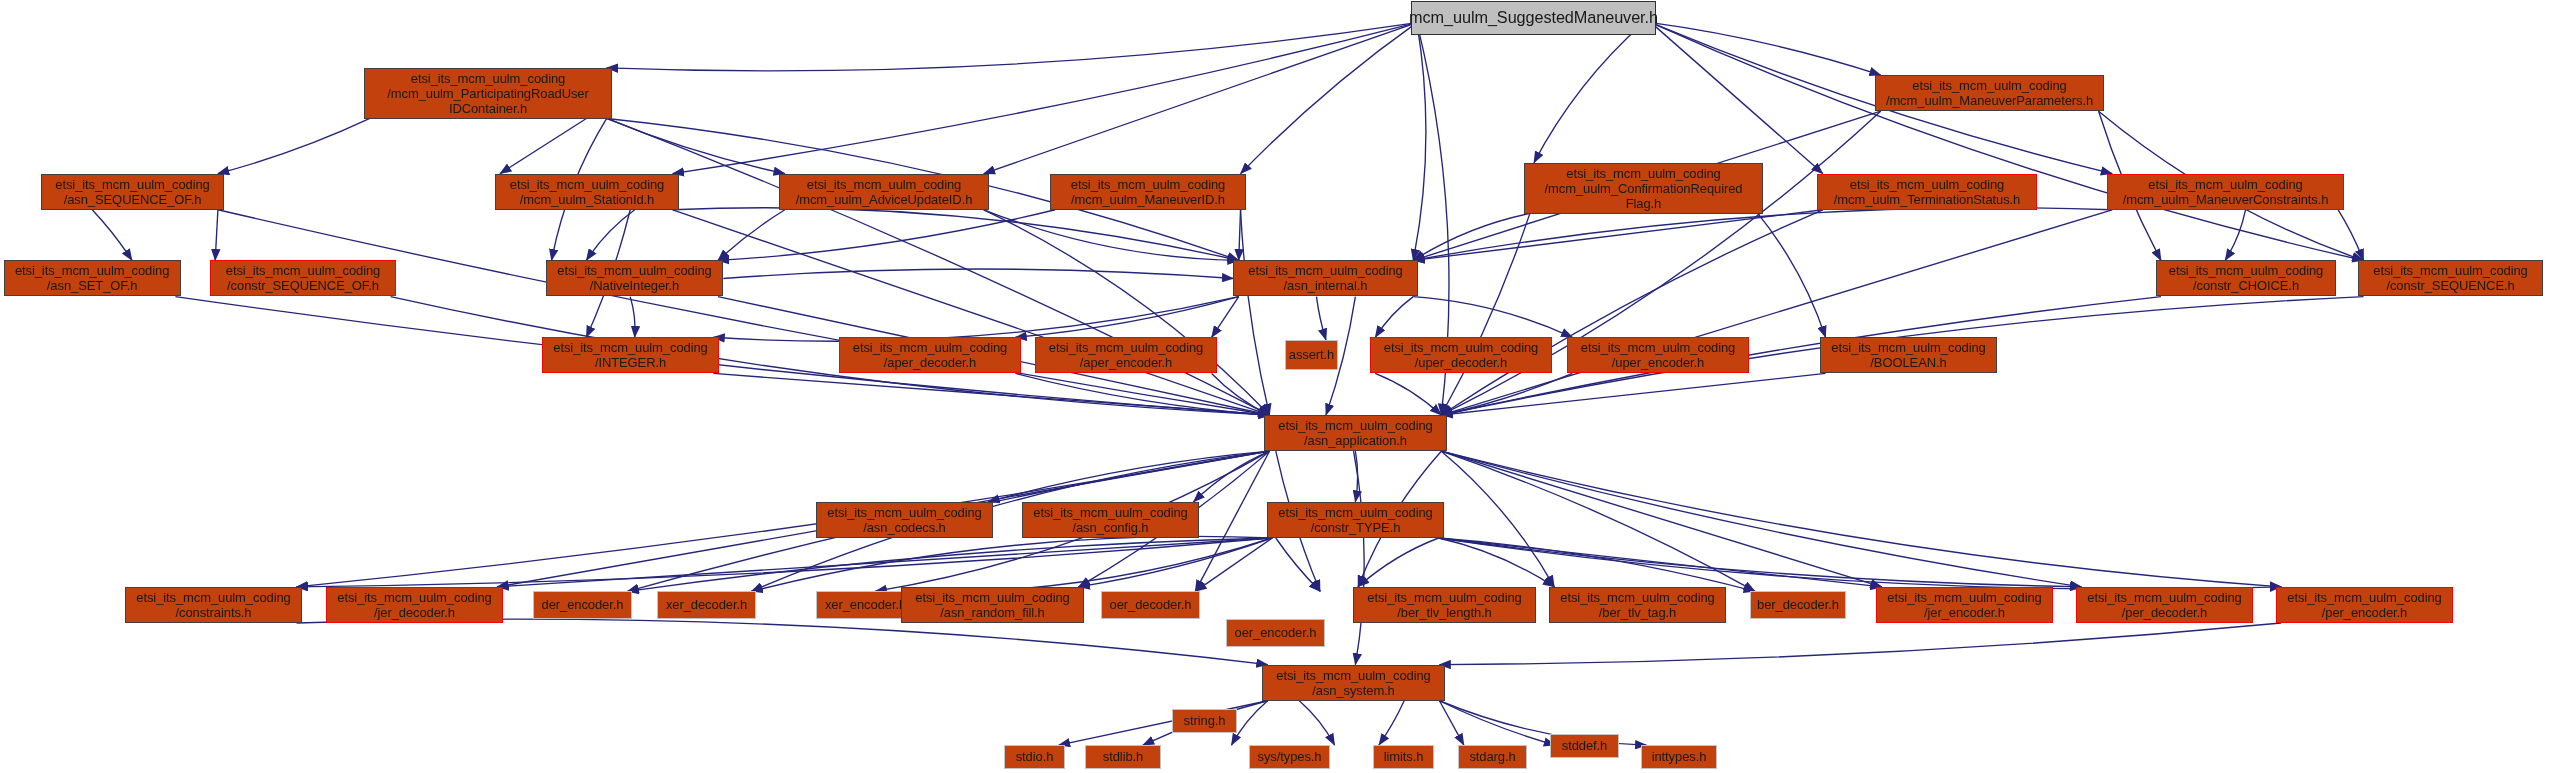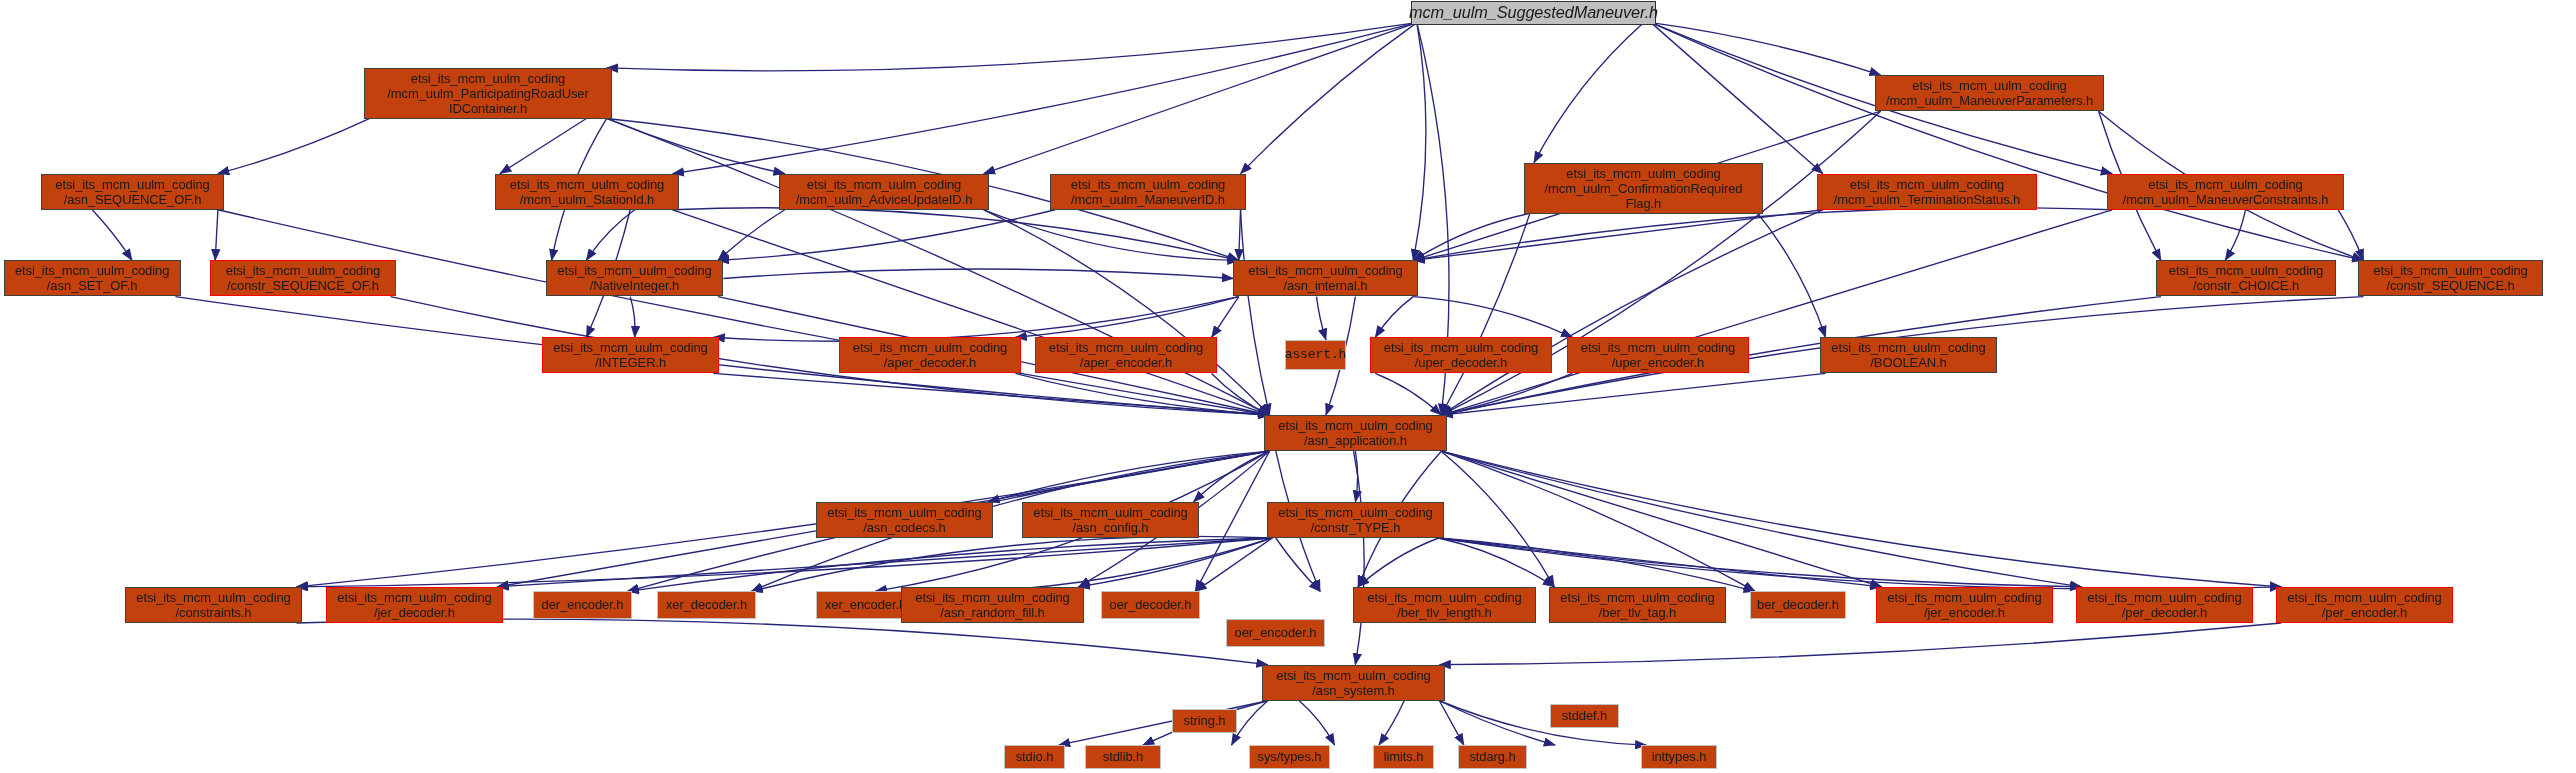--- a/index.html
+++ b/index.html
@@ -127,21 +127,21 @@
       <path d="M1402,775 Q1286.5,799.5 1171,824" fill="none" stroke="#25257a" stroke-width="1.5" marker-end="url(#ah)"></path>
       <path d="M1402,775 Q1330.8,793.2 1264,824" fill="none" stroke="#25257a" stroke-width="1.5" marker-end="url(#ah)"></path>
       <path d="M1402,775 Q1377.5,795.9 1362,824" fill="none" stroke="#25257a" stroke-width="1.5" marker-end="url(#ah)"></path>
       <path d="M1437,775 Q1461.0,796.0 1476,824" fill="none" stroke="#25257a" stroke-width="1.5" marker-end="url(#ah)"></path>
       <path d="M1553,775 Q1541.2,800.8 1525,824" fill="none" stroke="#25257a" stroke-width="1.5" marker-end="url(#ah)"></path>
       <path d="M1592,775 Q1605.5,799.5 1619,824" fill="none" stroke="#25257a" stroke-width="1.5" marker-end="url(#ah)"></path>
       <path d="M1592,775 Q1653.8,805.3 1720,824" fill="none" stroke="#25257a" stroke-width="1.5" marker-end="url(#ah)"></path>
       <path d="M1592,775 Q1702.0,820.3 1821,824" fill="none" stroke="#25257a" stroke-width="1.5" marker-end="url(#ah)"></path>
     </svg>
   <div id="nodes-layer">
-      <div class="node sz-root root" style="left: 1411px; top: 0.9px; width: 245px; height: 24px; font-style: italic;">mcm_uulm_SuggestedManeuver.h</div>
+      <div class="node sz-root root" style="left: 1411px; top: 0.9px; width: 245px; height: 34px;">mcm_uulm_SuggestedManeuver.h</div>
       <div class="node sz-reg dark" style="left: 364px; top: 68px; width: 248px; height: 51px;">etsi_its_mcm_uulm_coding
 /mcm_uulm_ParticipatingRoadUser
 IDContainer.h</div>
       <div class="node sz-reg dark" style="left: 1875px; top: 75px; width: 229px; height: 36px;">etsi_its_mcm_uulm_coding
 /mcm_uulm_ManeuverParameters.h</div>
       <div class="node sz-reg dark" style="left: 41px; top: 174px; width: 183px; height: 36px;">etsi_its_mcm_uulm_coding
 /asn_SEQUENCE_OF.h</div>
       <div class="node sz-reg dark" style="left: 495px; top: 174px; width: 184px; height: 36px;">etsi_its_mcm_uulm_coding
 /mcm_uulm_StationId.h</div>
       <div class="node sz-reg dark" style="left: 779px; top: 174px; width: 210px; height: 36px;">etsi_its_mcm_uulm_coding
@@ -166,21 +166,21 @@
       <div class="node sz-reg dark" style="left: 2156px; top: 260px; width: 180px; height: 36px;">etsi_its_mcm_uulm_coding
 /constr_CHOICE.h</div>
       <div class="node sz-reg dark" style="left: 2358px; top: 260px; width: 185px; height: 36px;">etsi_its_mcm_uulm_coding
 /constr_SEQUENCE.h</div>
       <div class="node sz-reg red" style="left: 542px; top: 337px; width: 177px; height: 36px;">etsi_its_mcm_uulm_coding
 /INTEGER.h</div>
       <div class="node sz-reg red" style="left: 839px; top: 337px; width: 182px; height: 36px;">etsi_its_mcm_uulm_coding
 /aper_decoder.h</div>
       <div class="node sz-reg red" style="left: 1035px; top: 337px; width: 182px; height: 36px;">etsi_its_mcm_uulm_coding
 /aper_encoder.h</div>
-      <div class="node sz-reg lite" style="left: 1285px; top: 340px; width: 61px; height: 30px; font-family: Liberation Mono, monospace;">assert.h</div>
+      <div class="node sz-reg lite" style="left: 1285px; top: 340px; width: 53px; height: 30px;">assert.h</div>
       <div class="node sz-reg red" style="left: 1370px; top: 337px; width: 182px; height: 36px;">etsi_its_mcm_uulm_coding
 /uper_decoder.h</div>
       <div class="node sz-reg red" style="left: 1567px; top: 337px; width: 182px; height: 36px;">etsi_its_mcm_uulm_coding
 /uper_encoder.h</div>
       <div class="node sz-reg dark" style="left: 1820px; top: 337px; width: 177px; height: 36px;">etsi_its_mcm_uulm_coding
 /BOOLEAN.h</div>
       <div class="node sz-reg dark" style="left: 1264px; top: 415px; width: 183px; height: 36px;">etsi_its_mcm_uulm_coding
 /asn_application.h</div>
       <div class="node sz-reg dark" style="left: 816px; top: 502px; width: 177px; height: 36px;">etsi_its_mcm_uulm_coding
 /asn_codecs.h</div>
@@ -211,17 +211,17 @@
       <div class="node sz-reg red" style="left: 2276px; top: 587px; width: 177px; height: 36px;">etsi_its_mcm_uulm_coding
 /per_encoder.h</div>
       <div class="node sz-reg dark" style="left: 1262px; top: 665px; width: 183px; height: 36px;">etsi_its_mcm_uulm_coding
 /asn_system.h</div>
       <div class="node sz-reg lite" style="left: 1004px; top: 745px; width: 61px; height: 23.5px;">stdio.h</div>
       <div class="node sz-reg lite" style="left: 1085px; top: 745px; width: 76px; height: 23.5px;">stdlib.h</div>
       <div class="node sz-reg lite" style="left: 1172px; top: 709px; width: 65px; height: 23.5px;">string.h</div>
       <div class="node sz-reg lite" style="left: 1249px; top: 745px; width: 81px; height: 23.5px;">sys/types.h</div>
       <div class="node sz-reg lite" style="left: 1373px; top: 745px; width: 61px; height: 23.5px;">limits.h</div>
       <div class="node sz-reg lite" style="left: 1458px; top: 745px; width: 69px; height: 23.5px;">stdarg.h</div>
-      <div class="node sz-reg lite" style="left: 1550px; top: 704px; width: 69px; height: 23.5px;">stddef.h</div>
+      <div class="node sz-reg lite" style="left: 1550px; top: 734px; width: 69px; height: 23.5px;">stddef.h</div>
       <div class="node sz-reg lite" style="left: 1641px; top: 745px; width: 76px; height: 23.5px;">inttypes.h</div>
     </div>
 </div>
 
 
 </body></html>

